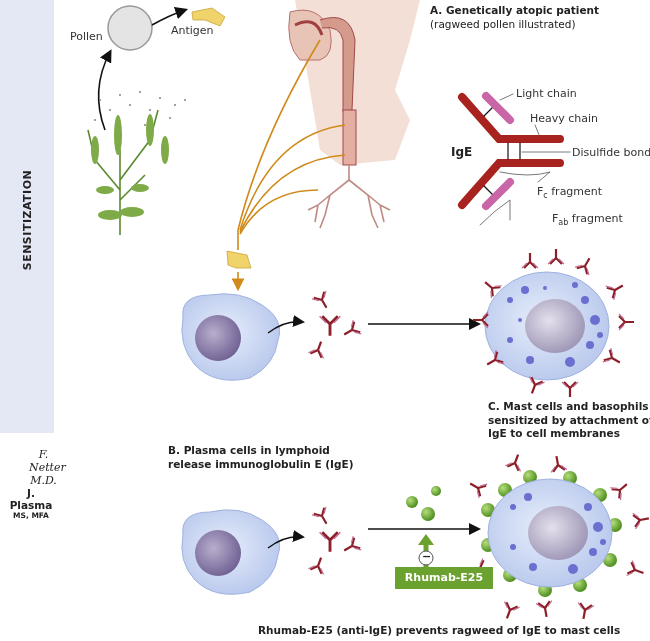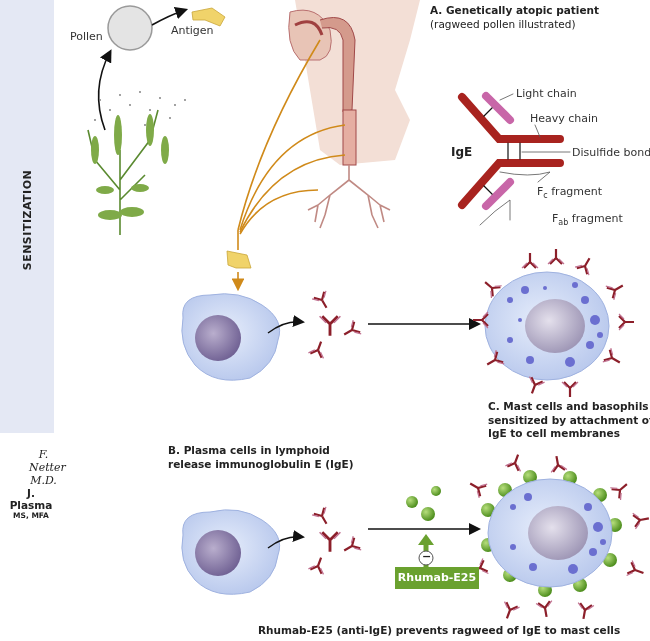--- a/index.html
+++ b/index.html
@@ -9,21 +9,21 @@
   .band-label { position: absolute; left: 27px; top: 220px; transform: translate(-50%, -50%) rotate(-90deg);
                 font-size: 11px; font-weight: bold; letter-spacing: 0.5px; color: #222; white-space: nowrap; }
   svg.art { position: absolute; left: 0; top: 0; }
   .lbl { position: absolute; font-size: 11px; color: #333; line-height: 13px; white-space: nowrap; }
   .cap { position: absolute; font-size: 10.5px; font-weight: bold; color: #222; line-height: 13.5px; white-space: nowrap; }
   .cap .sub { font-weight: normal; }
   .sig { position: absolute; left: 4px; top: 448px; width: 54px; text-align: center; color: #222; }
   .sig .scr { font-family: "DejaVu Serif", serif; font-style: italic; font-size: 16px; }
   .sig .nm { font-size: 10.5px; font-weight: bold; }
   .sig .deg { font-size: 7.5px; font-weight: bold; }
-  .rbox { position: absolute; left: 395px; top: 567px; width: 84px; height: 22px; background: #6aa12f;
+  .rbox { position: absolute; left: 395px; top: 567px; width: 98px; height: 22px; background: #6aa12f;
           color: #fff; font-size: 11px; font-weight: bold; text-align: center; line-height: 22px; }
 </style>
 </head>
 <body>
 
 <div class="band">
   <div class="band-label">SENSITIZATION</div>
 </div>
 
 <svg class="art" width="650" height="641" viewBox="0 0 650 641">

